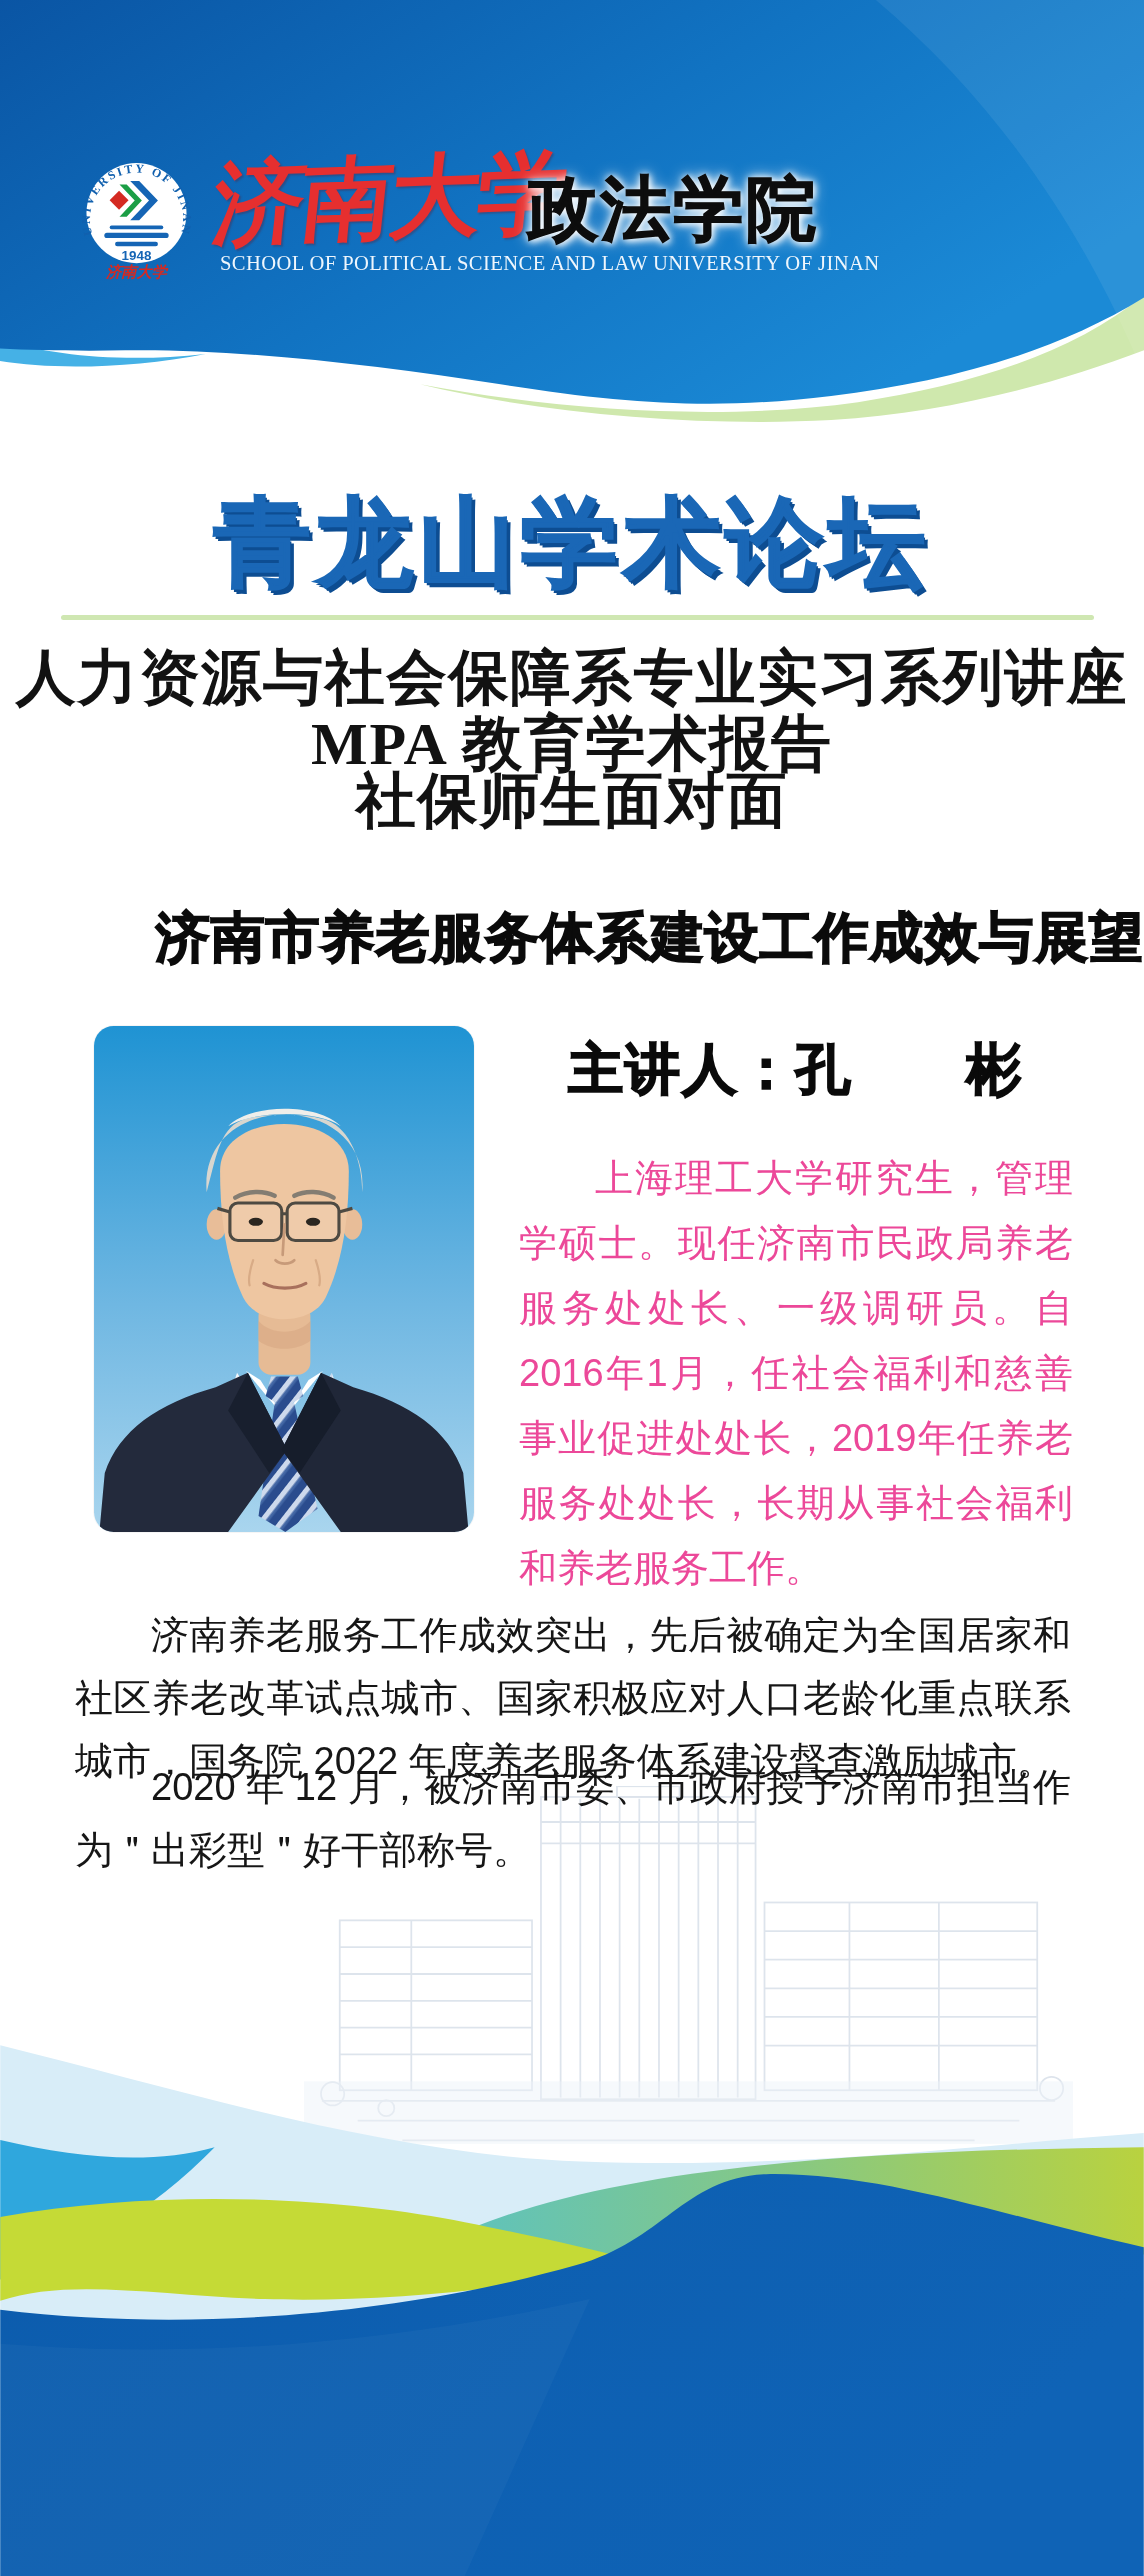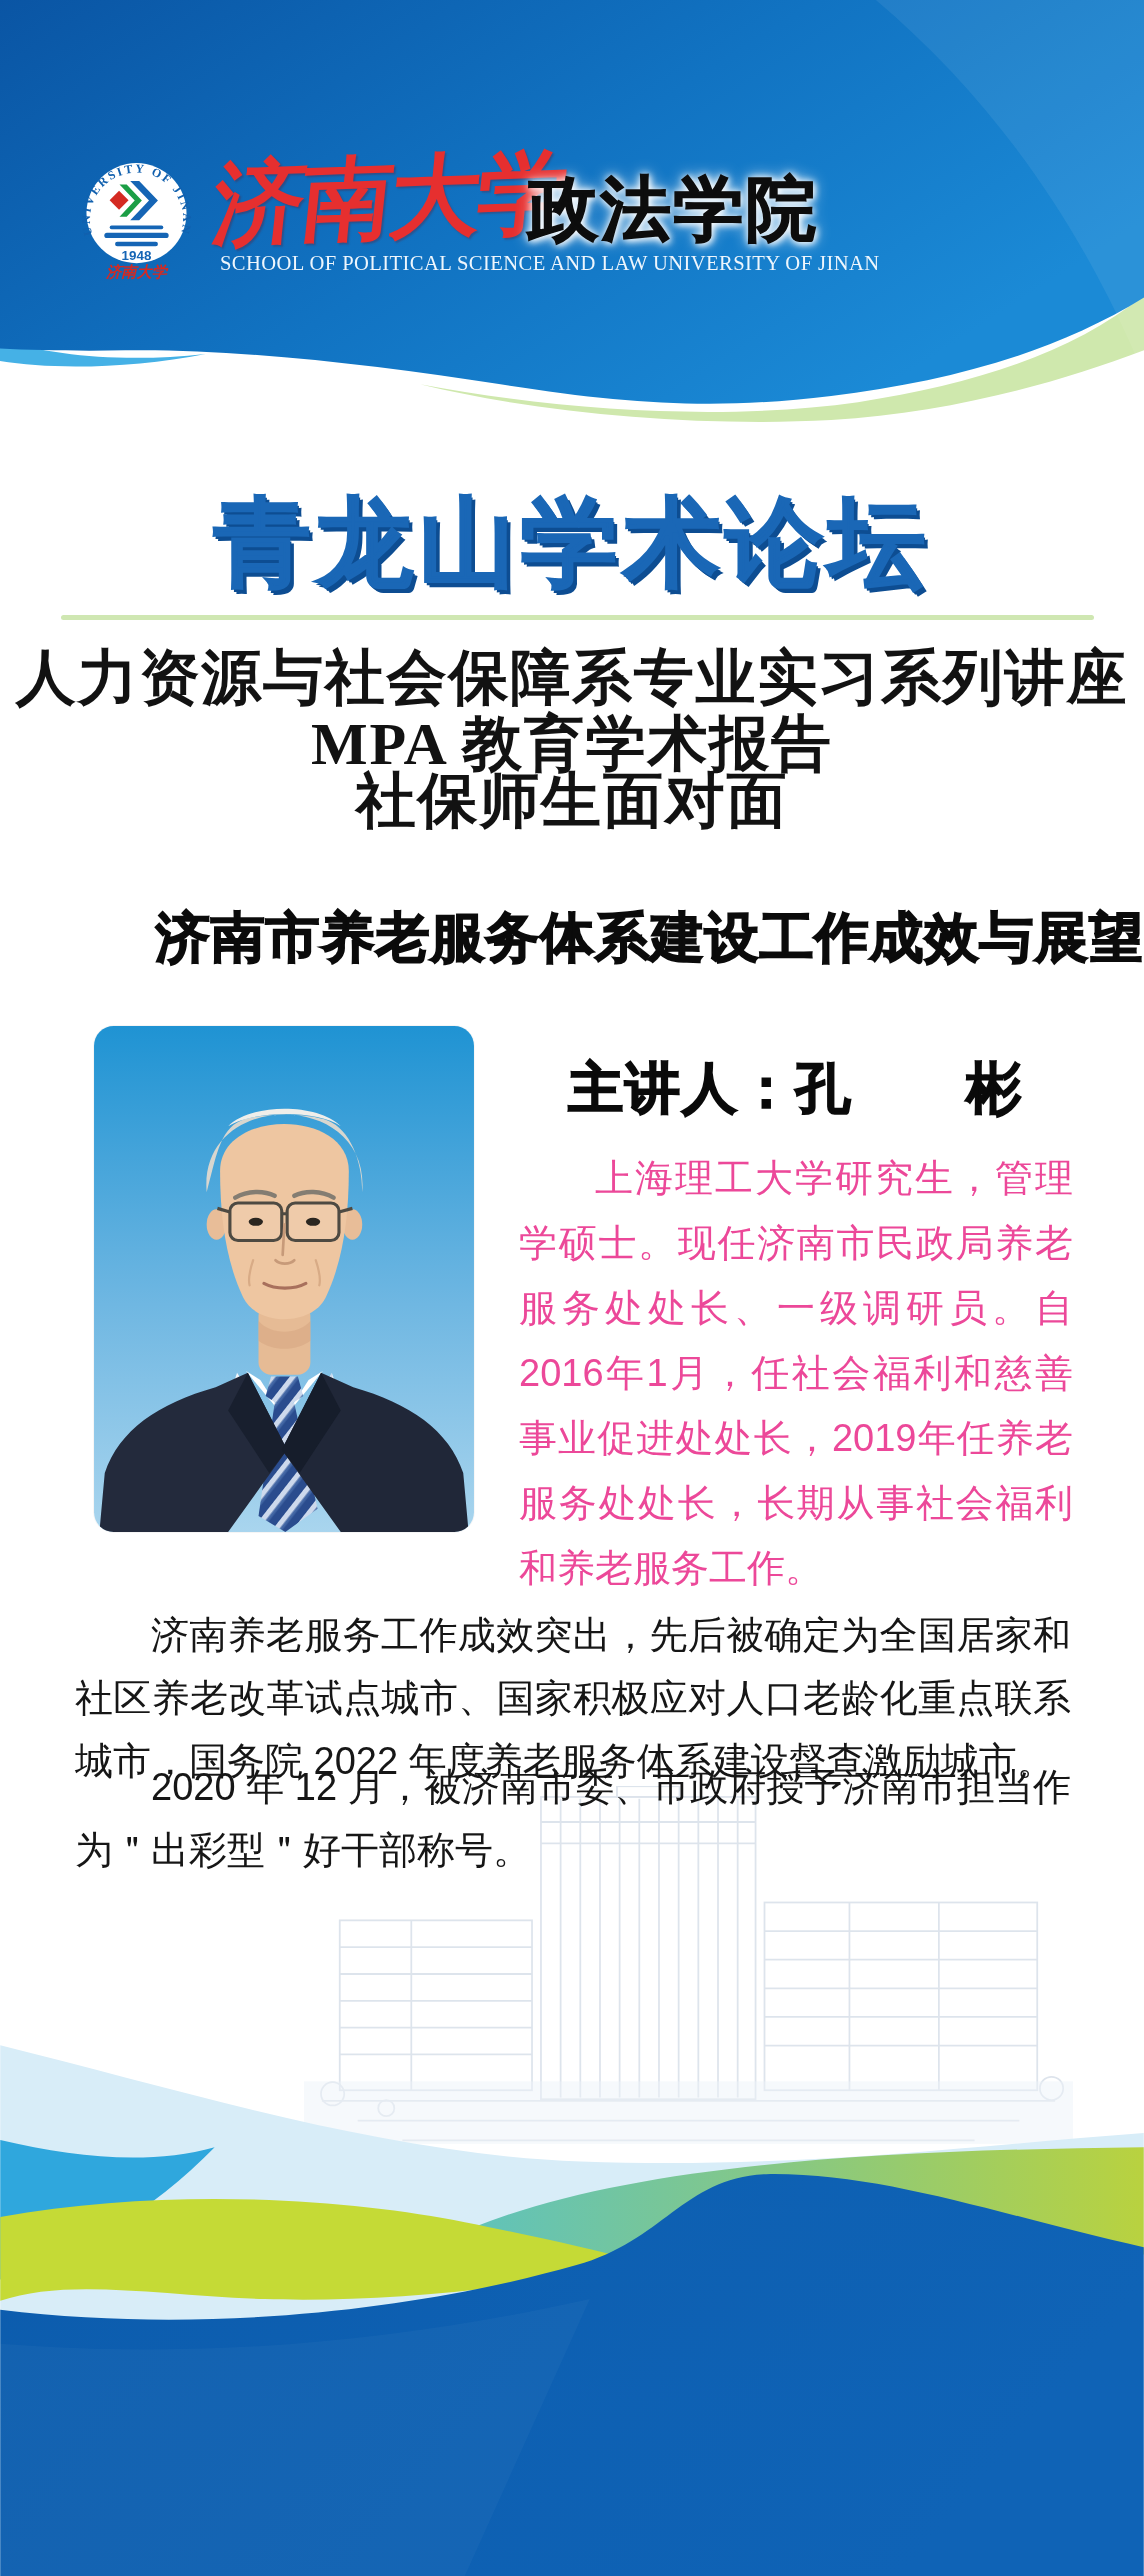--- a/index.html
+++ b/index.html
@@ -57,21 +57,21 @@
     -webkit-text-stroke:1.6px #0b0b0b;
   }
 
   
   .photo-wrap{
     left:94px;top:1026px;width:380px;height:506px;border-radius:19.7px;
     overflow:hidden;z-index:2;box-shadow:0 0 0 0.9px rgba(0,0,0,.04);
   }
   .speaker-line{
     left:519px;top:1037px;width:553px;text-align:center;z-index:2;
-    font-size:55px;line-height:64px;font-weight:900;letter-spacing:1.8px;color:#0a0a0a;margin-top:19px;
+    font-size:55px;line-height:64px;font-weight:900;letter-spacing:1.8px;color:#0a0a0a;
     -webkit-text-stroke:1.6px #0a0a0a;
   }
   .bio-text{
     left:519px;top:1146px;width:554px;z-index:2;
     font-size:38px;line-height:65px;color:#ec4899;
     text-align:justify;text-indent:2em;
   }
   .para{
     left:75px;width:996px;z-index:2;
     font-size:38px;line-height:63px;color:#161616;

